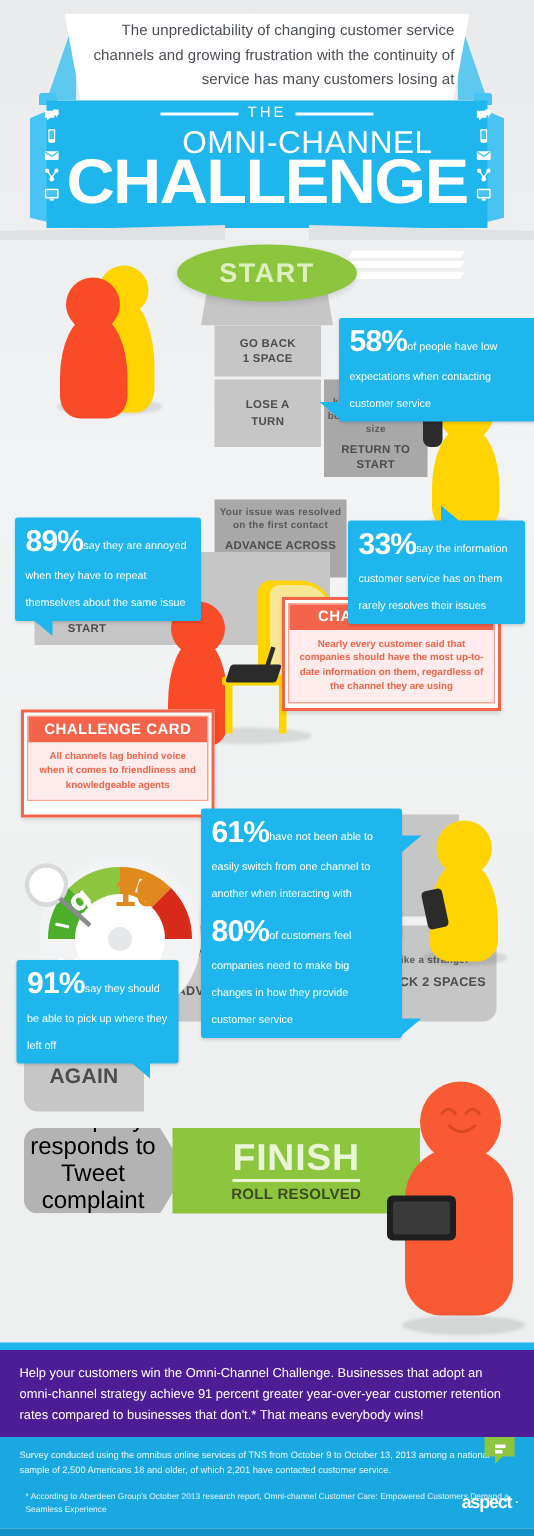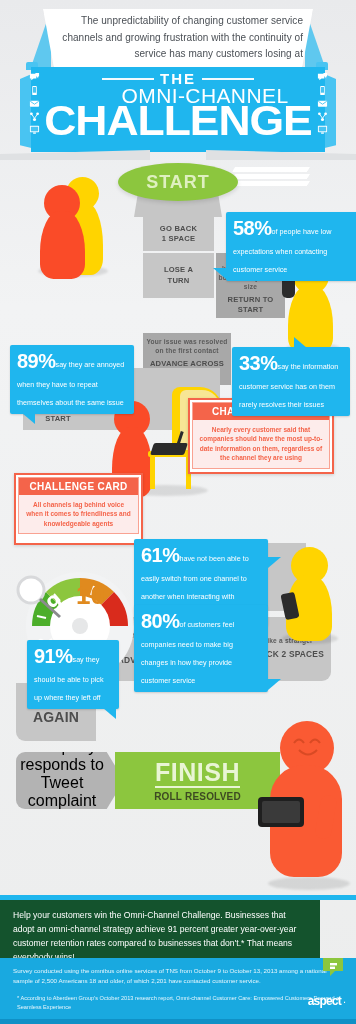--- a/index.html
+++ b/index.html
@@ -46,21 +46,21 @@
   .hdr-tab-r { left:316px; }
 
   .iconcol { position:absolute; top:72px; width:16px; display:flex; flex-direction:column; gap:2px; align-items:center; }
   .iconcol.l { left:26px; }
   .iconcol.r { left:314px; }
   .iconcol span { display:block; width:11px; height:11px; }
   .iconcol svg { display:block; }
 
   .the-row { position:absolute; left:31px; top:70px; width:294px; display:flex; align-items:center; justify-content:center; gap:6px; }
   .the-row .ln { height:2px; width:52px; background:#ffffff; opacity:.95; }
-  .the-row .the { color:#fff; font-size:15px; font-weight:bold; letter-spacing:2px; }
+  .the-row .the { color:#fff; font-size:10px; font-weight:normal; letter-spacing:2px; }
 
   .t-omni {
     position:absolute; left:31px; top:84px; width:348px; text-align:center;
     color:#fff; font-size:21px; letter-spacing:.4px; font-weight:300;
     font-family:"Liberation Sans", sans-serif;
   }
   .t-chal {
     position:absolute; left:31px; top:100px; width:294px; text-align:center;
     color:#fff; font-size:42px; font-weight:bold; letter-spacing:-1px;
     font-family:"Liberation Sans", sans-serif;
@@ -159,21 +159,21 @@
   
   .gauge { position:absolute; left:24px; top:415px; width:112px; height:112px; }
   .magnifier { position:absolute; left:14px; top:418px; width:34px; height:34px; }
 
   
   .desk { position:absolute; }
 
   
   .ftr { position:absolute; left:0; top:895px; width:356px; height:129px; }
   .ftr-top { position:absolute; left:0; top:0; width:356px; height:5px; background:#1fb6ee; }
-  .ftr-main { position:absolute; left:0; top:5px; width:320px; height:58px; background:#14532d; }
+  .ftr-main { position:absolute; left:0; top:5px; width:356px; height:58px; background:#4c1d95; }
   .ftr-main p { color:#fff; font-size:8.6px; line-height:1.62; padding:9px 13px 0 13px; }
   .ftr-sub { position:absolute; left:0; top:63px; width:356px; height:61px; background:#19a9e0; }
   .ftr-sub .s1 { color:#e6f6fd; font-size:6.2px; line-height:1.6; padding:8px 13px 0 13px; }
   .ftr-sub .s2 { color:#e6f6fd; font-size:5.6px; line-height:1.6; padding:8px 13px 0 17px; }
   .ftr-bot { position:absolute; left:0; top:124px; width:356px; height:5px; background:#0f90c6; }
   .aspect { position:absolute; right:10px; bottom:12px; display:flex; align-items:flex-end; gap:2px; }
   .aspect .word { color:#fff; font-size:12px; font-weight:bold; letter-spacing:-.8px; line-height:1;margin-top:12px; }
   .aspect .dot { color:#fff; font-size:11px; line-height:1; padding-bottom:2px; }
   .aspect .bub { position:absolute; right:2px; top:-26px; width:22px; height:20px; }
 </style>
@@ -447,21 +447,21 @@
     <div class="callout" style="left:134px; top:384px; width:134px;">
       <span class="pct">61%</span><span class="txt inl">have not been able to easily switch from one channel to another when interacting with customer service</span>
       <div class="tail dl" style="right:-13px; top:18px;"></div>
     </div>
 
     <div class="callout" style="left:134px; top:450px; width:134px;">
       <span class="pct">80%</span><span class="txt inl">of customers feel companies need to make big changes in how they provide customer service</span>
       <div class="tail dl" style="right:-13px; bottom:2px;"></div>
     </div>
 
-    <div class="callout" style="left:27px; top:485px; width:92px;">
+    <div class="callout" style="left:11px; top:485px; width:108px;">
       <span class="pct">91%</span><span class="txt inl">say they should be able to pick up where they left off</span>
       <div class="tail dr" style="left:76px; bottom:-10px;"></div>
     </div>
 
   </div>
 
   <div class="ftr">
     <div class="ftr-top"></div>
     <div class="ftr-main">
       <p>Help your customers win the Omni-Channel Challenge. Businesses that adopt an omni-channel strategy achieve 91 percent greater year-over-year customer retention rates compared to businesses that don't.* That means everybody wins!</p>

